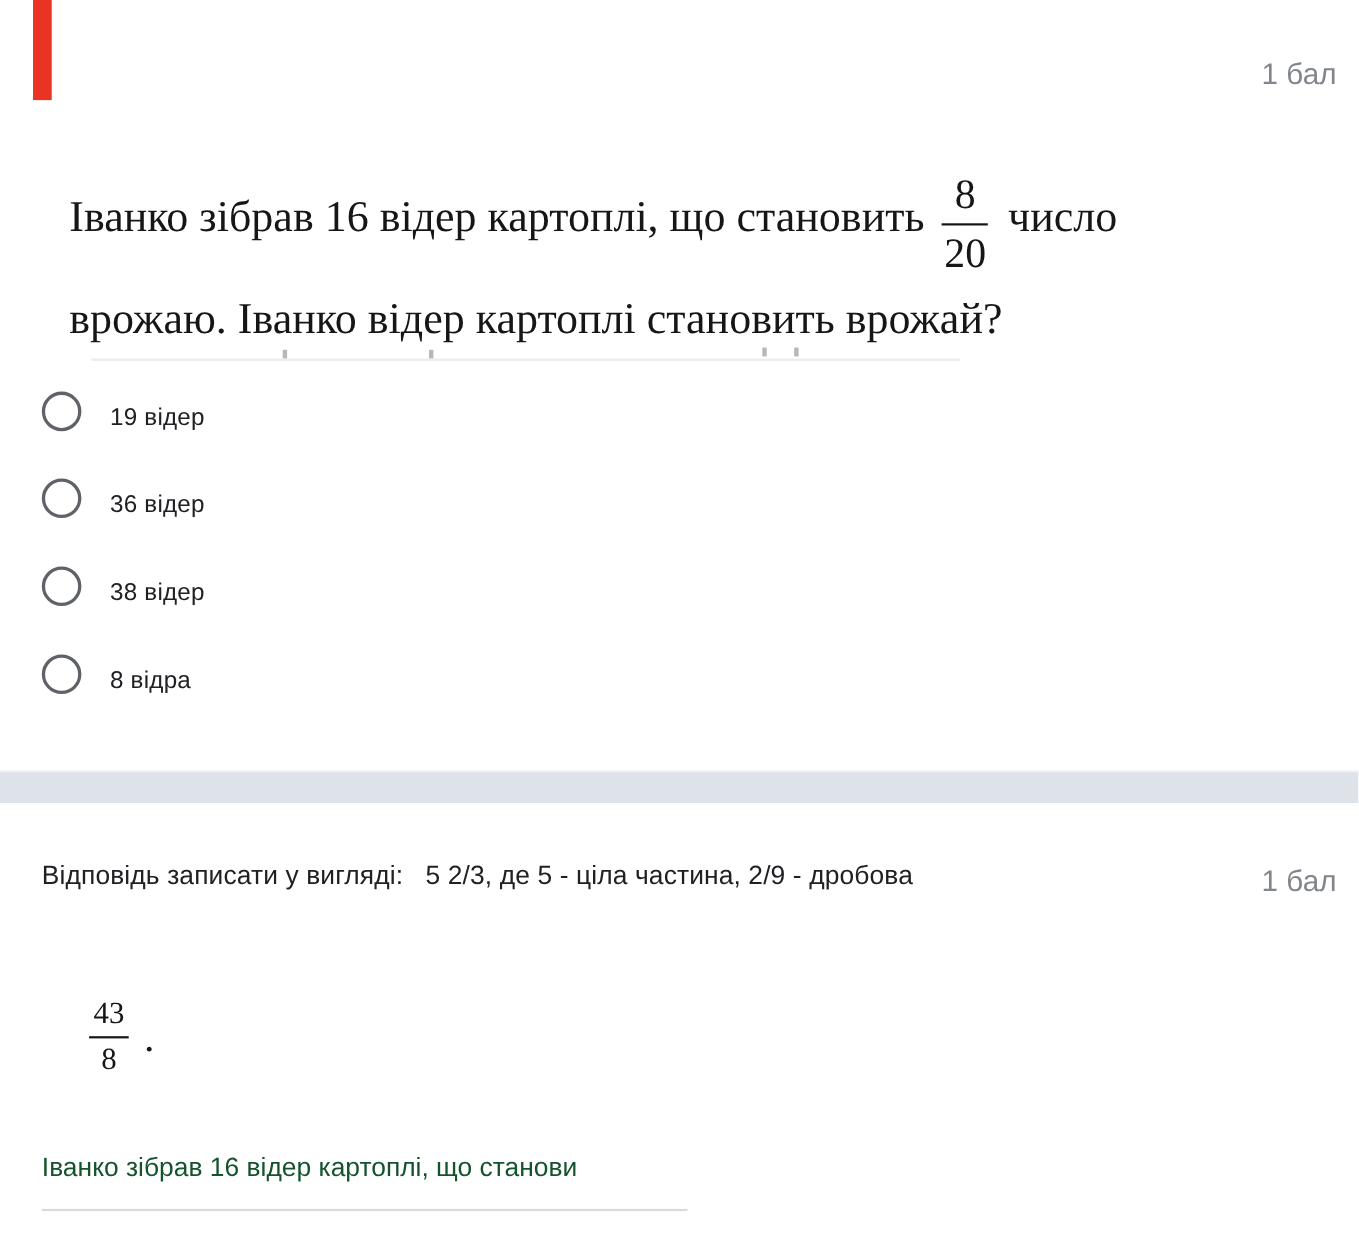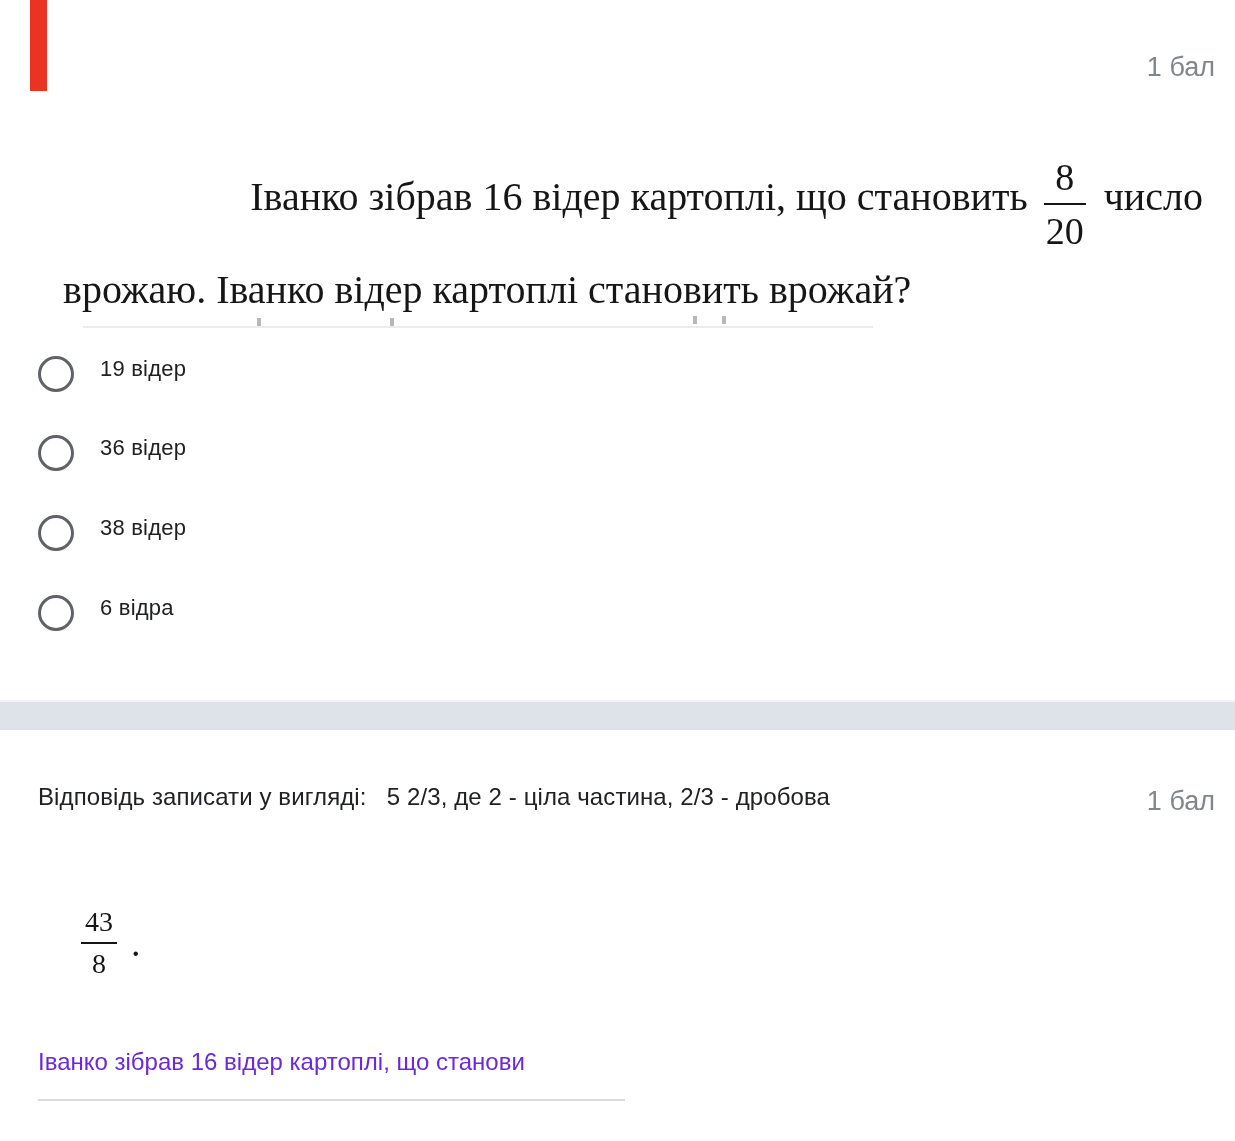--- a/index.html
+++ b/index.html
@@ -11,40 +11,40 @@
   
   .red-marker { left:30px; top:0; width:17px; height:91px; background:#ea3323; }
 
   
   .points { color:#80868b; font-size:27px; }
   .points-1 { top:52px; right:20px; }
 
   
   .q1-block { left:63px; top:148px; width:1140px; color:#161616;
               font-family:"Liberation Serif", serif; }
-  .math-row { display:flex; align-items:center; white-space:nowrap;justify-content:flex-end; }
+  .math-row { display:flex; align-items:center; white-space:nowrap; }
   .q1-row { font-size:40px; height:96px; }
   .q1-line2 { font-size:40px; margin-top:22px; }
 
   .frac { display:inline-flex; flex-direction:column; align-items:center;
           line-height:1; font-family:"Liberation Serif", serif; }
   .frac .bar { height:2px; background:#161616; align-self:stretch; }
   .frac-q1 { font-size:38px; margin:0 18px 0 16px; transform:translateY(8px); }
   .frac-q1 .num { padding:0 4px 7px; }
   .frac-q1 .den { padding:7px 2px 0; }
   .frac-q2 { font-size:28px; margin:0 6px 0 18px; }
   .frac-q2 .num { padding:0 4px 6px; }
   .frac-q2 .den { padding:6px 2px 0; }
 
   
   .artifact-dot { width:4px; height:8px; background:#7d7d7d; opacity:.55; }
   .artifact-strip { height:2px; background:#ececec; }
 
   
-  .option-row { left:38px; height:36px; display:flex; align-items:flex-start; }
+  .option-row { left:38px; height:36px; display:flex; align-items:flex-end; }
   .radio { width:36px; height:36px; border:3px solid #5f6368; border-radius:50%;
            background:#fff; flex:0 0 auto; }
   .option-label { margin-left:26px; font-size:22px; color:#202124; letter-spacing:.2px; }
   .opt1 { top:356px; } .opt2 { top:435px; } .opt3 { top:515px; } .opt4 { top:595px; }
 
   
   .divider-band { left:0; top:700px; width:1235px; height:30px; background:#dee3ea;
                   border-top:2px solid #f1f3f6; }
 
   
@@ -52,21 +52,21 @@
                justify-content:space-between; align-items:flex-start; }
   .q2-instruction { font-size:24px; color:#202124; white-space:pre; letter-spacing:.1px; }
   .q2-header .points { margin-top:3px; flex:0 0 auto; }
 
   .q2-math { left:63px; top:893px; color:#161616; font-size:38px;
              font-family:"Liberation Serif", serif; height:100px; }
   .q2-period { margin-left:8px; }
 
   
   .answer-value { left:38px; top:1048px; width:592px; height:36px; overflow:hidden;
-                  white-space:nowrap; font-size:24px; color:#6d28d9; }
+                  white-space:nowrap; font-size:24px; color:#14532d; }
   .answer-underline { left:38px; top:1099px; width:587px; height:2px; background:#d8dadd; }
 </style>
 </head>
 <body>
 
 <div class="abs red-marker"></div>
 
 <div class="abs points points-1">1 бал</div>
 
 <div class="abs q1-block">
@@ -95,27 +95,27 @@
 <div class="abs option-row opt2">
   <div class="radio"></div>
   <div class="option-label">36 відер</div>
 </div>
 <div class="abs option-row opt3">
   <div class="radio"></div>
   <div class="option-label">38 відер</div>
 </div>
 <div class="abs option-row opt4">
   <div class="radio"></div>
-  <div class="option-label">6 відра</div>
+  <div class="option-label">8 відра</div>
 </div>
 
 <div class="abs divider-band"></div>
 
 <div class="abs q2-header">
-  <div class="q2-instruction">Відповідь записати у вигляді:   5 2/3, де 2 - ціла частина, 2/3 - дробова</div>
+  <div class="q2-instruction">Відповідь записати у вигляді:   5 2/3, де 5 - ціла частина, 2/9 - дробова</div>
   <div class="points">1 бал</div>
 </div>
 
 <div class="abs math-row q2-math">
   <span class="frac frac-q2">
     <span class="num">43</span>
     <span class="bar"></span>
     <span class="den">8</span>
   </span>
   <span class="q2-period">.</span>

